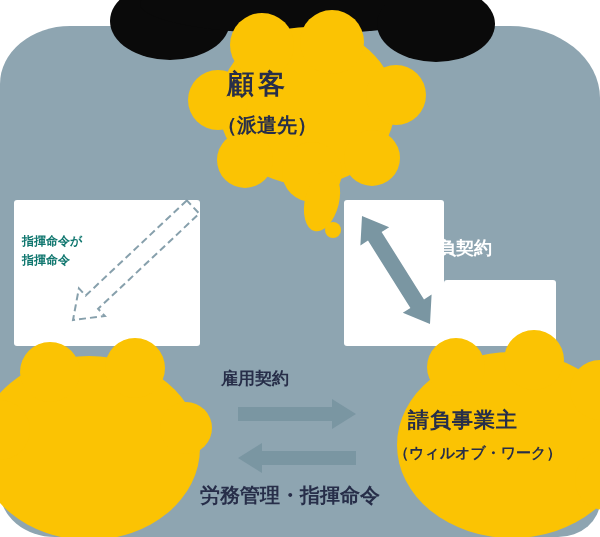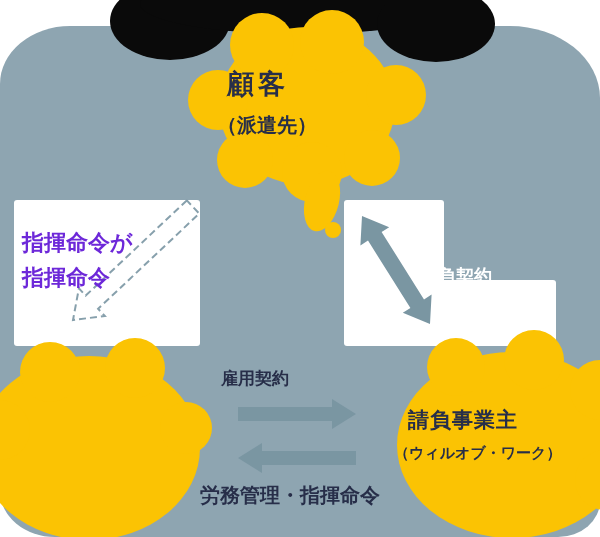--- a/index.html
+++ b/index.html
@@ -49,22 +49,22 @@
   .k-b2{left:504px;top:330px;width:60px;height:60px;}
   .k-b3{left:570px;top:360px;width:60px;height:60px;}
   .k-b4{left:575px;top:450px;width:60px;height:60px;}
   
   .txt{position:absolute;text-align:left;color:#272E49;}
   .customer-title{left:227px;top:66px;width:160px;font-size:27px;letter-spacing:4px;}
   .customer-subtitle{left:217px;top:112px;width:180px;font-size:20px;}
   .staff-title{left:10px;top:419px;width:180px;font-size:23px;letter-spacing:2px;}
   .contractor-title{left:408px;top:406px;width:200px;font-size:21px;letter-spacing:1px;}
   .contractor-subtitle{left:394px;top:444px;width:226px;font-size:15px;}
-  .no-command-label{left:22px;top:225px;width:150px;font-size:22px;color:#6d28d9;line-height:1.6;}
-  .contract-label{left:420px;top:236px;width:120px;font-size:18px;color:#ffffff;margin-top:28px;}
+  .no-command-label{left:22px;top:232px;width:150px;font-size:12px;color:#0f766e;line-height:1.6;}
+  .contract-label{left:420px;top:236px;width:120px;font-size:18px;color:#ffffff;}
   .employment-label{left:221px;top:367px;width:120px;font-size:17px;}
   .labor-label{left:200px;top:482px;width:204px;font-size:20px;}
   .arrows{left:0;top:0;width:600px;height:537px;}
 </style>
 </head>
 <body>
 
 <div class="stage">
 
   <div class="abs bg-blob"></div>

